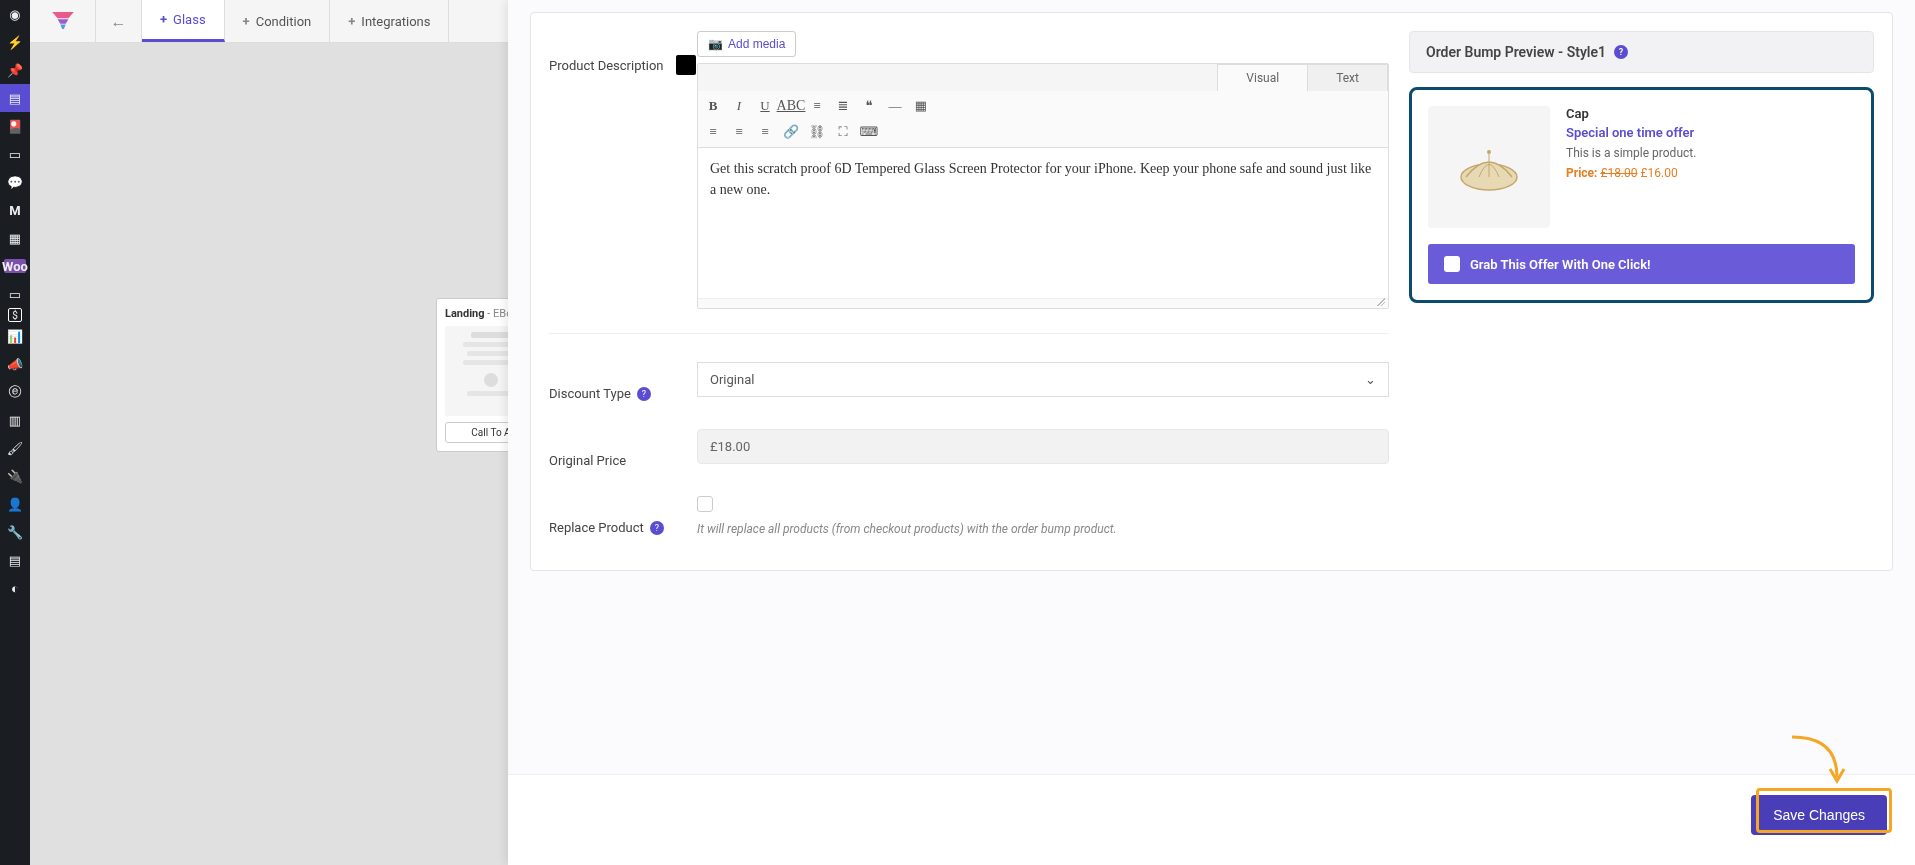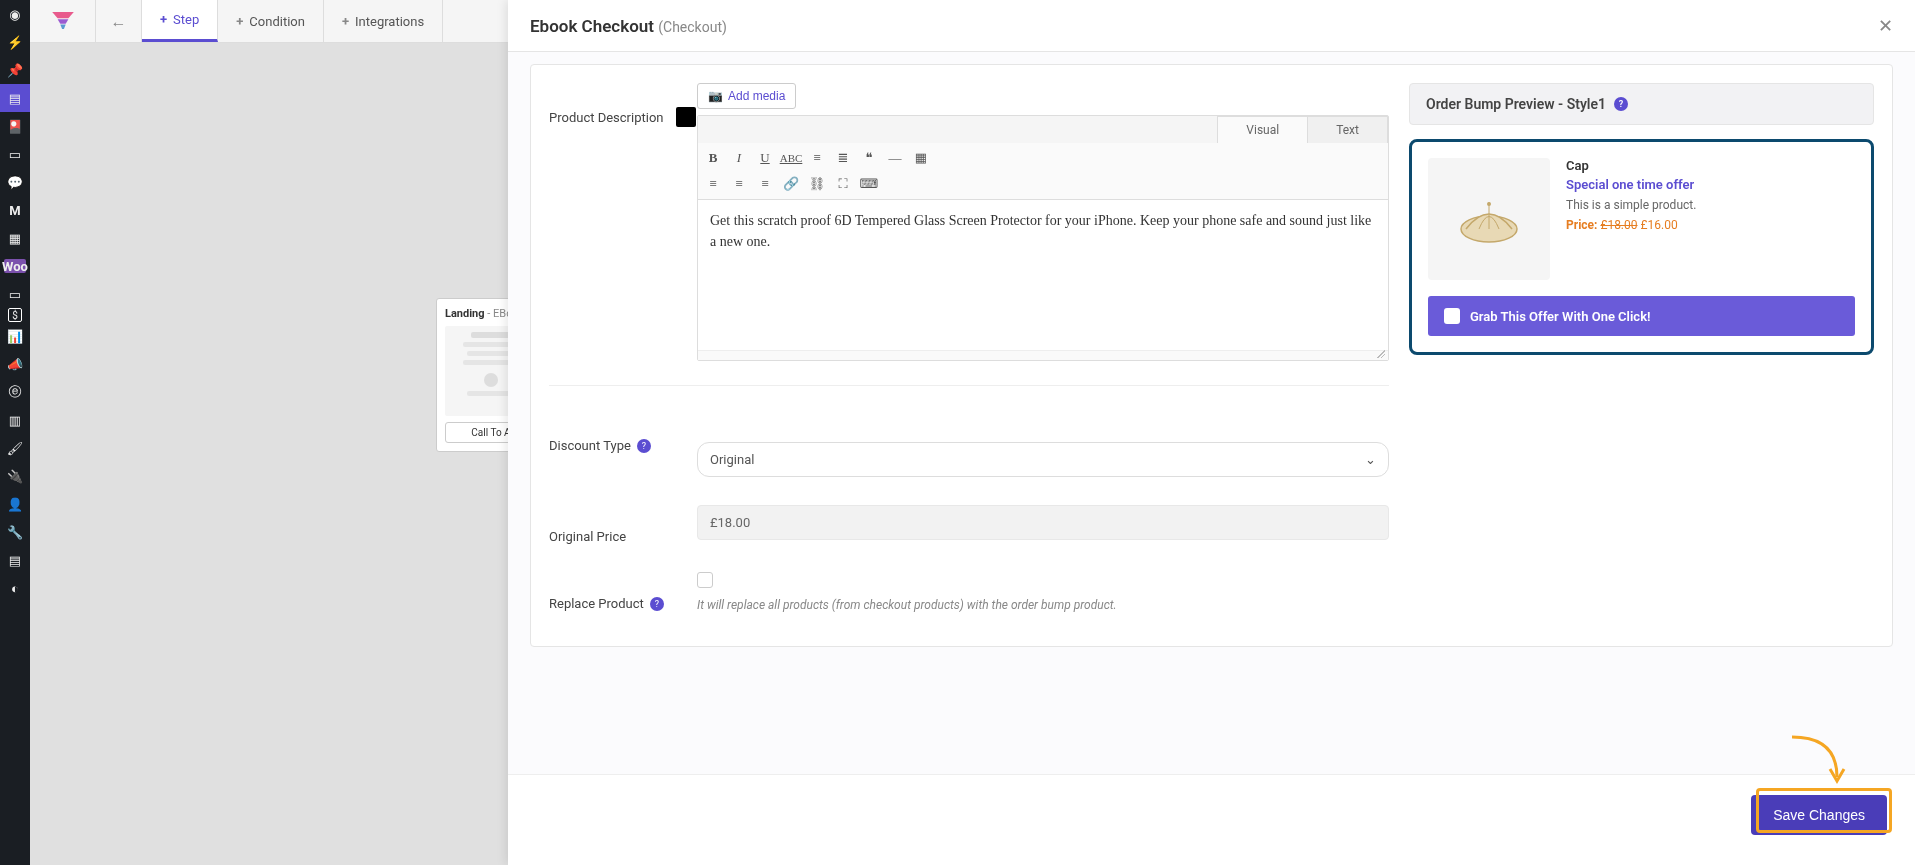--- a/index.html
+++ b/index.html
@@ -63,27 +63,27 @@
 .add-media-btn { display: inline-flex; align-items: center; gap: 5px; border: 1px solid #ccc; border-radius: 3px; padding: 5px 10px; color: #5b4dd1; font-size: 12px; cursor: pointer; background:#fff;}
 .editor-wrap { margin-top: 6px; border: 1px solid #ddd; border-radius: 2px; }
 .editor-tabs { display: flex; justify-content: flex-end; background: #f5f5f5; }
 .editor-tabs .etab { padding: 6px 28px; border: 1px solid #ddd; border-bottom: none; background: #f0f0f0; color: #666; font-size: 12px; cursor: pointer; margin-left: -1px; }
 .editor-tabs .etab.active { background: #fafafa; }
 .editor-toolbar { display: flex; flex-wrap: wrap; border-bottom: 1px solid #ddd; background: #fafafa; padding: 2px; }
 .editor-toolbar .tbtn { width: 26px; height: 26px; display: flex; align-items: center; justify-content: center; color: #555; cursor: pointer; font-family: Georgia, serif; }
 .editor-toolbar .tbtn.bold { font-weight: bold; }
 .editor-toolbar .tbtn.italic { font-style: italic; }
 .editor-toolbar .tbtn.under { text-decoration: underline; }
-.editor-toolbar .tbtn.small { font-size: 11px; text-decoration: underline; }
+.editor-toolbar .tbtn.small { font-size: 14px; text-decoration: underline; }
 .editor-content { min-height: 150px; padding: 10px 12px; font-family: Georgia, serif; font-size: 14px; line-height: 1.5; color: #333; position: relative; background: #fff; }
 .editor-resize { height: 10px; background: #fafafa; border-top: 1px solid #eee; position: relative; }
 .editor-resize::after { content: ""; position: absolute; right: 3px; bottom: 2px; width: 8px; height: 8px; background: linear-gradient(135deg, transparent 50%, #bbb 50%, #bbb 60%, transparent 60%, transparent 70%, #bbb 70%, #bbb 80%, transparent 80%); }
 
 
-.select-box { width: 100%; border: 1px solid #ddd; border-radius: 12px; padding: 9px 12px; display: flex; justify-content: space-between; align-items: center; color: #555; cursor: pointer; background:#fff;margin-top:28px;}
+.select-box { width: 100%; border: 1px solid #ddd; border-radius: 0; padding: 9px 12px; display: flex; justify-content: space-between; align-items: center; color: #555; cursor: pointer; background:#fff;}
 .readonly-input { width: 100%; background: #f2f2f2; border: 1px solid #e8e8e8; border-radius: 4px; padding: 9px 12px; color: #666; }
 .checkbox { width: 16px; height: 16px; border: 1px solid #ccc; border-radius: 3px; background: #fff; display: inline-block; }
 .hint-text { font-style: italic; color: #888; font-size: 12px; margin-top: 6px; line-height: 1.4; }
 
 
 .preview-head { background: #f2f2f4; border: 1px solid #e5e5e5; border-radius: 4px; padding: 12px 16px; font-size: 14px; color: #444; font-weight: 600; display: flex; align-items: center; gap: 8px; }
 .preview-box { border: 3px solid #0c4a6e; border-radius: 8px; margin-top: 14px; overflow: hidden; }
 .preview-product { display: flex; padding: 16px; gap: 16px; }
 .prod-img { width: 122px; height: 122px; background: #f5f5f5; border-radius: 4px; display: flex; align-items: center; justify-content: center; }
 .prod-info { flex: 1; }
@@ -138,21 +138,21 @@
       <div class="logo-box">
         <svg viewBox="0 0 24 20">
             <path d="M0 0 L24 0 L18 7 L6 7 Z" fill="#e85a8c"></path>
             <path d="M6 8 L18 8 L15 13 L9 13 Z" fill="#9b5bd1"></path>
             <path d="M9 14 L15 14 L13 19 L11 19 Z" fill="#5b9bd1"></path>
           </svg>
       </div>
       <div class="back-box">←</div>
       <div class="tab-btn active">
           <span class="plus">+</span>
-          <span>Step</span>
+          <span>Glass</span>
         </div>
       <div class="tab-btn">
           <span class="plus">+</span>
           <span>Condition</span>
         </div>
       <div class="tab-btn">
           <span class="plus">+</span>
           <span>Integrations</span>
         </div>
     </div>
@@ -165,26 +165,20 @@
           <div class="bar3"></div>
           <div class="bar2"></div>
           <div class="circ"></div>
           <div class="bar3"></div>
       </div>
       <div class="cta">Call To A</div>
     </div>
   </div>
 
   <div class="modal">
-    <div class="modal-header">
-      <div class="htitle">
-        <span>Ebook Checkout</span> <span class="sub">(Checkout)</span>
-      </div>
-      <div class="close">✕</div>
-    </div>
 
     <div class="modal-body">
       <div class="card">
         <div class="card-left">
 
           <div class="form-row" style="padding-top:0;">
             <div class="form-label">
               <span>Product Description</span>
               <span class="colorchip"></span>
             </div>

